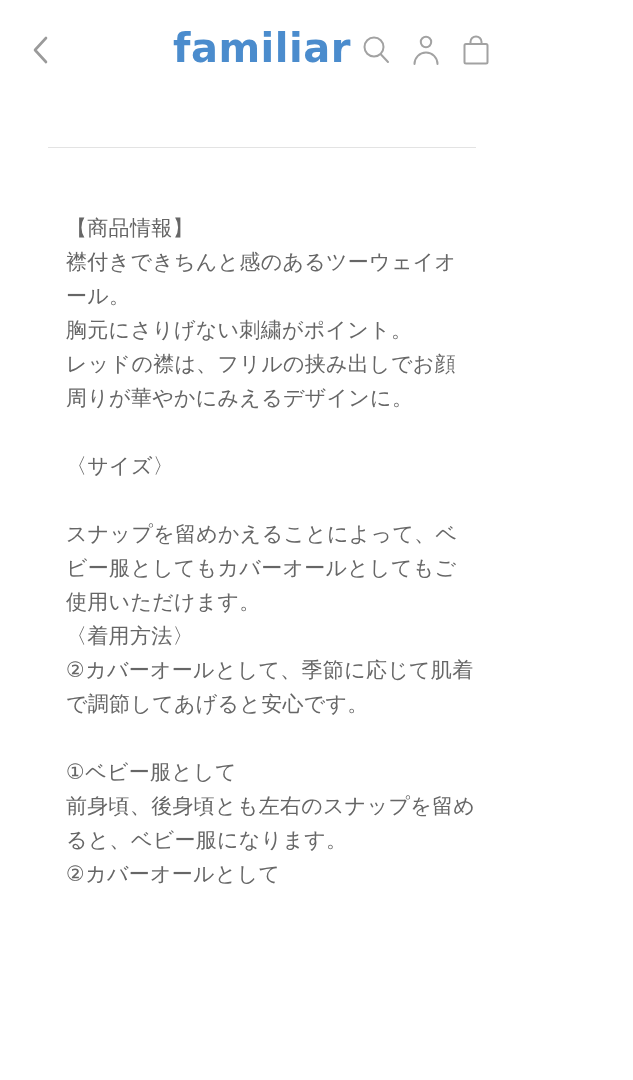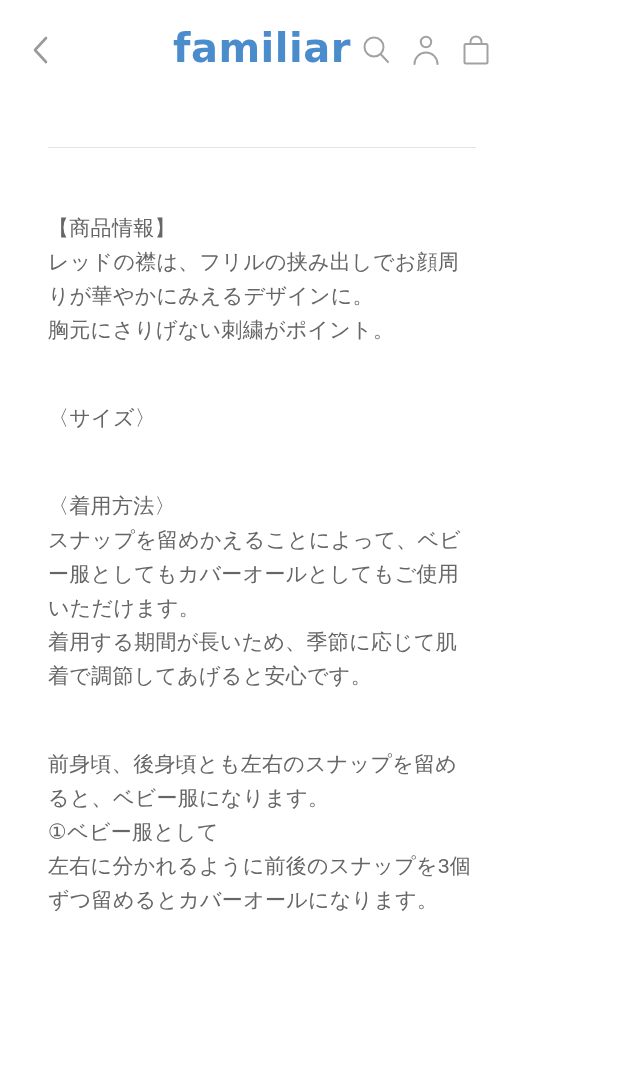--- a/index.html
+++ b/index.html
@@ -68,29 +68,29 @@
 
   
   .divider {
     height: 1px;
     background: #e3e3e3;
     margin: 47px 48px 0 48px;
   }
 
   
   .content {
-    padding: 63px 48px 0 48px;
+    padding: 63px 48px 0 66px;
     color: #666666;
     font-size: 21px;
     line-height: 34px;
     letter-spacing: 0.3px;
   }
   .content p { margin: 0; }
   .section { margin: 0; }
-  .section + .section { margin-top: 54px; }
+  .section + .section { margin-top: 34px; }
 </style>
 </head>
 <body>
 
 <div class="screen">
 
   <header class="header">
     <button class="back-btn">
       <span>
         <svg width="22" height="32" viewBox="0 0 22 32" fill="none">
@@ -128,34 +128,35 @@
       </button>
     </div>
   </header>
 
   <div class="divider"></div>
 
   <main class="content">
 
     <div class="section">
       <p>【商品情報】</p>
+      <p>襟付きできちんと感のあるツーウェイオール。</p>
+      <p>胸元にさりげない刺繍がポイント。</p>
       <p>レッドの襟は、フリルの挟み出しでお顔周りが華やかにみえるデザインに。</p>
-      <p>胸元にさりげない刺繍がポイント。</p>
     </div>
 
     <div class="section">
       <p>〈サイズ〉</p>
     </div>
 
     <div class="section">
+      <p>スナップを留めかえることによって、ベビー服としてもカバーオールとしてもご使用いただけます。</p>
       <p>〈着用方法〉</p>
-      <p>スナップを留めかえることによって、ベビー服としてもカバーオールとしてもご使用いただけます。</p>
-      <p>着用する期間が長いため、季節に応じて肌着で調節してあげると安心です。</p>
+      <p>②カバーオールとして、季節に応じて肌着で調節してあげると安心です。</p>
     </div>
 
     <div class="section">
+      <p>①ベビー服として</p>
       <p>前身頃、後身頃とも左右のスナップを留めると、ベビー服になります。</p>
-      <p>①ベビー服として</p>
-      <p>左右に分かれるように前後のスナップを3個ずつ留めるとカバーオールになります。</p>
+      <p>②カバーオールとして</p>
     </div>
 
   </main>
 </div>
 
 </body></html>

